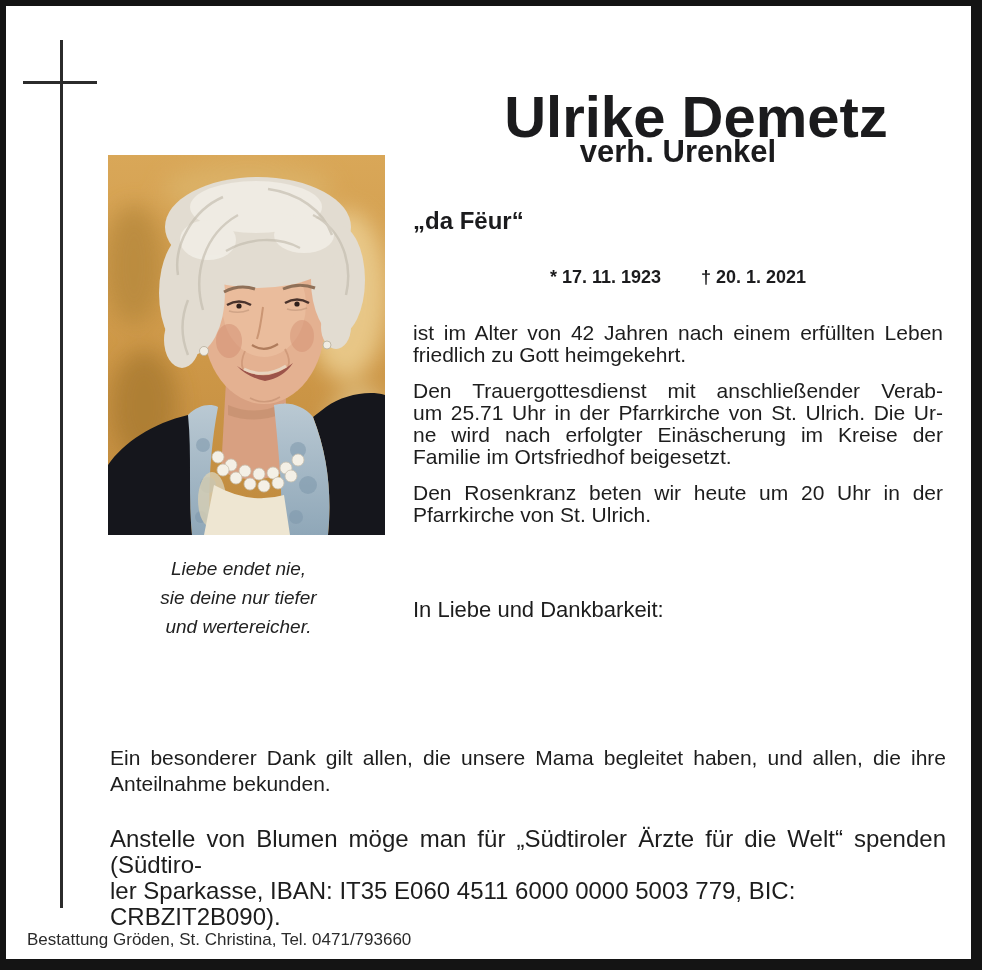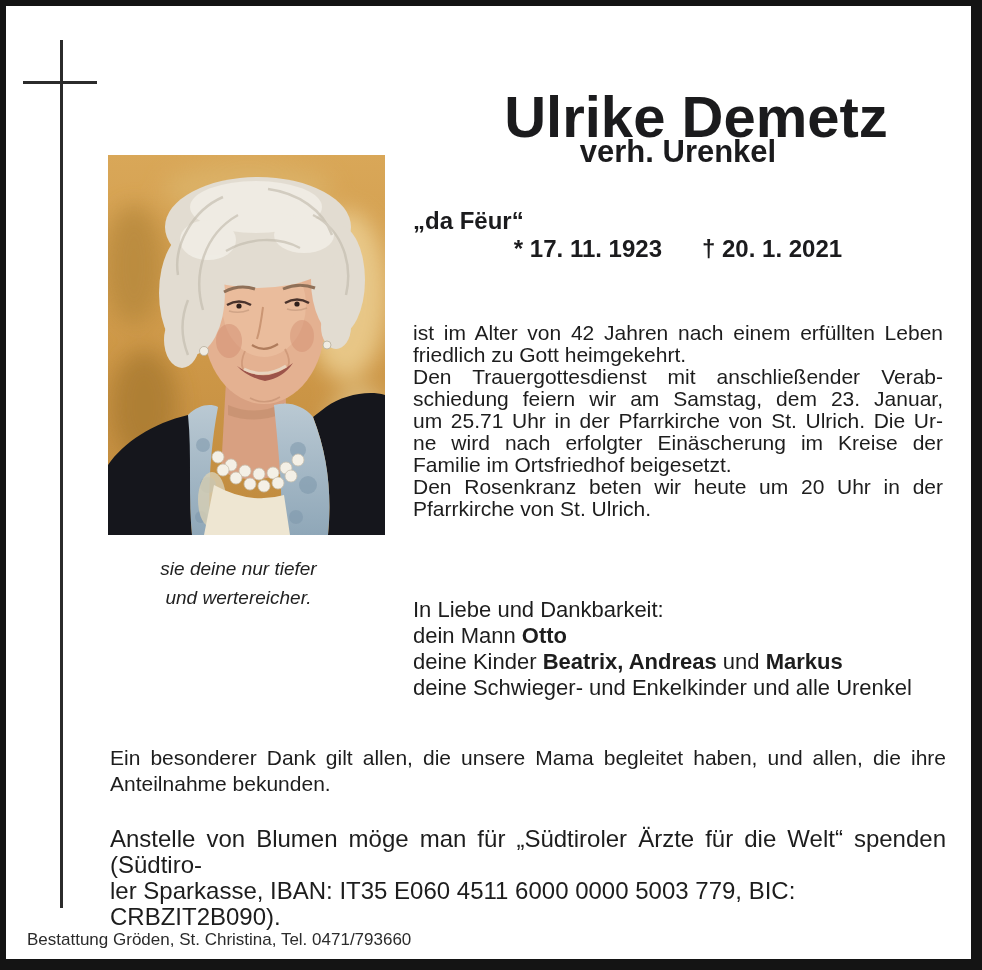--- a/index.html
+++ b/index.html
@@ -22,28 +22,28 @@
   .caption { position:absolute; left:74px; top:548px; width:317px; text-align:center;
              font-style:italic; font-size:19px; line-height:29px; color:#222; }
 
   
   .name    { position:absolute; left:407px; top:62px;  width:530px; margin:18px; text-align:center;
              font-size:58px; line-height:62px; font-weight:bold; color:#1b1b1d; letter-spacing:0; }
   .married { position:absolute; left:407px; top:128px; width:530px; text-align:center;
              font-size:31px; line-height:36px; font-weight:bold; color:#1b1b1d; }
   .nickname{ position:absolute; left:407px; top:200px; width:530px; 
              font-size:24px; line-height:30px; font-weight:bold; color:#1b1b1d; }
-  .dates   { position:absolute; left:407px; top:228px; width:530px; display:flex;
-             justify-content:center; gap:40px; font-size:24px; line-height:30px;
+  .dates   { position:absolute; left:407px; top:256px; width:530px; display:flex;
+             justify-content:center; gap:40px; font-size:18px; line-height:30px;
              font-weight:bold; color:#1b1b1d; white-space:nowrap; }
 
   
   .announcement { position:absolute; left:407px; top:316px; width:530px;
                   font-size:21px; line-height:22px; }
-  .announcement .para + .para { }
+  .announcement .para + .para { margin-top:14px; }
   .tline { min-height:1em; }
   .just { text-align:justify; text-align-last:justify; text-justify:inter-word; }
 
   
   .condolence { position:absolute; left:407px; top:591px; width:530px;
                 font-size:22px; line-height:26px; white-space:nowrap; }
 
   
   .thanks   { position:absolute; left:104px; top:739px; width:836px; font-size:21px; line-height:26px; }
   .donation { position:absolute; left:104px; top:820px; width:836px; font-size:24px; line-height:26px; }
@@ -168,57 +168,52 @@
           <circle cx="128" cy="323" r="6"></circle>
         <circle cx="142" cy="329" r="6"></circle>
           <circle cx="156" cy="331" r="6"></circle>
         <circle cx="170" cy="328" r="6"></circle>
           <circle cx="183" cy="321" r="6"></circle>
       </g>
     </svg>
   </div>
 
   <div class="caption">
+      <div class="tline">Liebe endet nie,</div>
       <div class="tline">sie deine nur tiefer</div>
       <div class="tline">und wertereicher.</div>
     </div>
 
   <h1 class="name">Ulrike Demetz</h1>
   <div class="married">verh. Urenkel</div>
   <div class="nickname">„da Fëur“</div>
   <div class="dates">
     <span>* 17. 11. 1923</span>
     <span>† 20. 1. 2021</span>
   </div>
 
   <div class="announcement">
       <div class="para">
         <div class="tline just">ist im Alter von 42 Jahren nach einem erfüllten Leben</div>
         <div class="tline">friedlich zu Gott heimgekehrt.</div>
       </div>
       <div class="para">
         <div class="tline just">Den Trauergottesdienst mit anschließender Verab-</div>
-        <div class="tline just">schiedung feiern wir am Samstag, dem 23. Januar,</div>
         <div class="tline just">um 25.71 Uhr in der Pfarrkirche von St. Ulrich. Die Ur-</div>
         <div class="tline just">ne wird nach erfolgter Einäscherung im Kreise der</div>
         <div class="tline">Familie im Ortsfriedhof beigesetzt.</div>
       </div>
       <div class="para">
         <div class="tline just">Den Rosenkranz beten wir heute um 20 Uhr in der</div>
         <div class="tline">Pfarrkirche von St. Ulrich.</div>
       </div>
     </div>
 
   <div class="condolence">
     <div class="tline">In Liebe und Dankbarkeit:</div>
-    <div>
-        <div class="tline"><span>dein Mann </span><b>Otto</b></div>
-        <div class="tline"><span>deine Kinder </span><b>Beatrix, Andreas</b><span> und </span><b>Markus</b></div>
-        <div class="tline"><span>deine Schwieger- und Enkelkinder und alle Urenkel</span></div>
-      </div>
   </div>
 
   <div class="thanks">
       <div class="tline just">Ein besonderer Dank gilt allen, die unsere Mama begleitet haben, und allen, die ihre</div>
       <div class="tline">Anteilnahme bekunden.</div>
     </div>
   <div class="donation">
       <div class="tline just">Anstelle von Blumen möge man für „Südtiroler Ärzte für die Welt“ spenden (Südtiro-</div>
       <div class="tline">ler Sparkasse, IBAN: IT35 E060 4511 6000 0000 5003 779, BIC: CRBZIT2B090).</div>
     </div>

